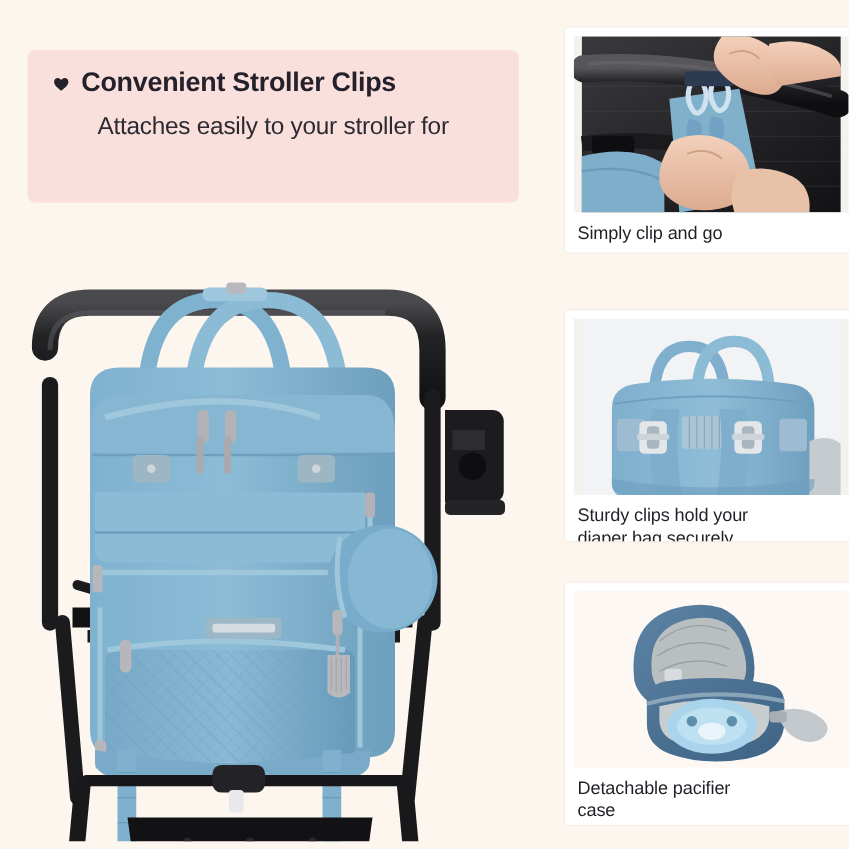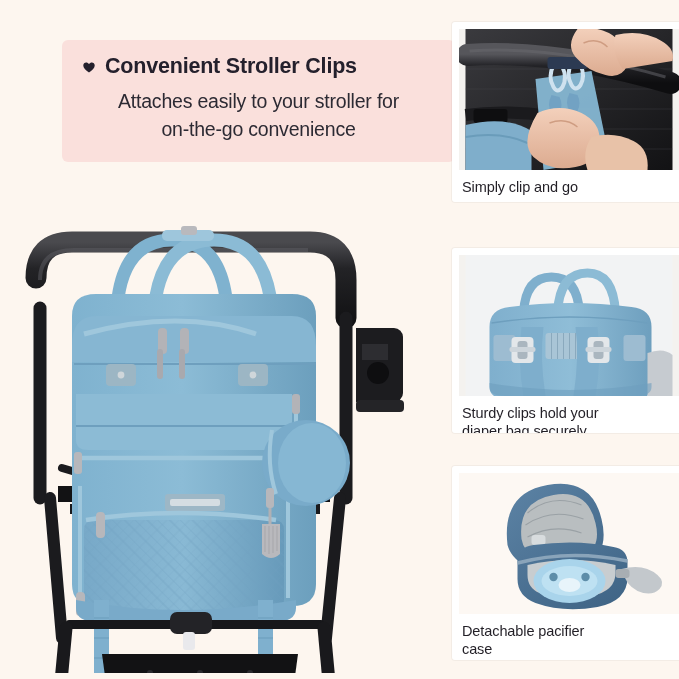--- a/index.html
+++ b/index.html
@@ -9,21 +9,21 @@
     font-family:"Liberation Sans", sans-serif;
     overflow:hidden;
     position:relative;
   }
   .stage{position:absolute;inset:0;}
 
   
   .callout{
     position:absolute;left:22px;top:40px;width:393px;height:122px;
     background:#FAE0DC;border-radius:6px;
-    box-sizing:border-box;padding:14px 20px 0 20px;margin-left:40px;
+    box-sizing:border-box;padding:14px 20px 0 20px;
   }
   .callout-head{
     display:flex;align-items:center;gap:9px;
   }
   .heart-icon{
     width:14px;height:14px;flex:none;display:block;
   }
   .callout-title{
     font-size:21.5px;font-weight:bold;color:#24202c;
     letter-spacing:-0.2px;white-space:nowrap;
@@ -66,21 +66,20 @@
 
   <div class="callout">
     <div class="callout-head">
       <svg class="heart-icon" viewBox="0 0 24 24">
         <path d="M12 21.5 C6 17 2.2 13.6 2.2 9.3 C2.2 6.3 4.5 4.2 7.1 4.2 C9 4.2 10.9 5.2 12 7 C13.1 5.2 15 4.2 16.9 4.2 C19.5 4.2 21.8 6.3 21.8 9.3 C21.8 13.6 18 17 12 21.5 Z" fill="#24202c"></path>
       </svg>
       <div class="callout-title">Convenient Stroller Clips</div>
     </div>
     <div class="callout-sub">
       <span>Attaches easily to your stroller for</span><br>
-      <span>on-the-go convenience</span>
     </div>
   </div>
 
   <div class="hero">
     <svg viewBox="0 0 420 505">
       <defs>
         <linearGradient id="bagG" x1="0" y1="0" x2="1" y2="0">
           <stop offset="0" stop-color="#7FB2CF"></stop>
           <stop offset="0.45" stop-color="#8CBCD6"></stop>
           <stop offset="1" stop-color="#6C9FBD"></stop>

